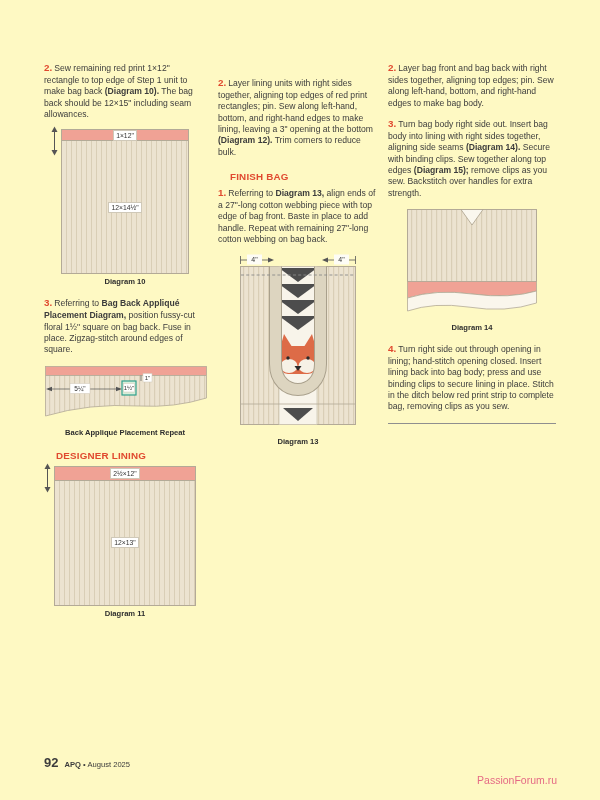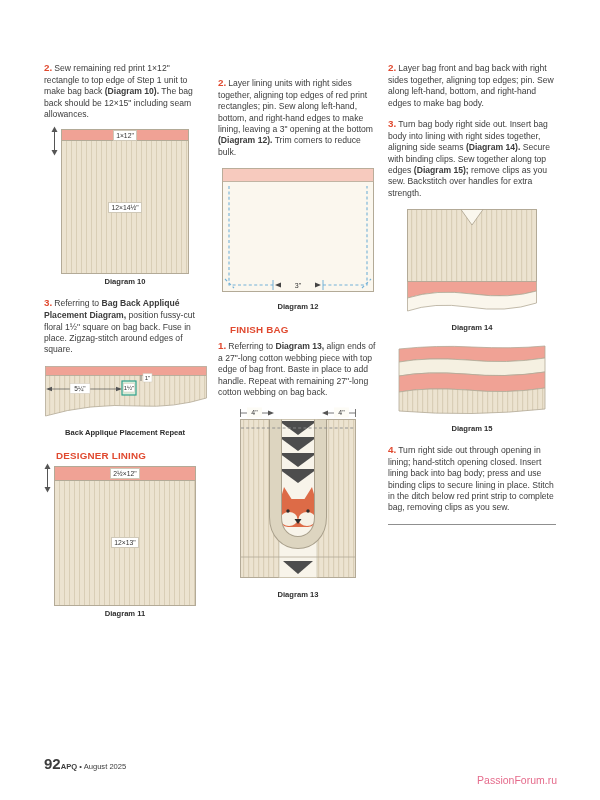--- a/index.html
+++ b/index.html
@@ -1,16 +1,16 @@
 <!DOCTYPE html>
 <html><head>
 <meta charset="utf-8">
 <style>
   html,body{margin:0;padding:0;background:#e8e8e8;}
-  .page{position:relative;width:600px;height:800px;background:#ffffff;overflow:hidden;
+  .page{position:relative;width:600px;height:800px;background:#fef9c3;overflow:hidden;
         font-family:"Liberation Sans",sans-serif;color:#3c3c3c;}
   .col{position:absolute;top:62px;}
   #col-left{left:44px;width:162px;}
   #col-mid{left:218px;width:160px;margin-top:15px;}
   #col-right{left:388px;width:168px;}
   p.step{font-size:8.6px;line-height:1.32;margin:0 0 9px;}
   .step-num{color:#e0492f;font-weight:bold;font-size:9.8px;margin-right:2px;}
   .b{font-weight:bold;}
   .i{font-style:italic;}
   .block{display:block;}
@@ -19,21 +19,21 @@
   .dg-caption{font-size:7.6px;font-weight:bold;margin-top:3px;color:#2e2e2e;}
   .frame{position:relative;margin:0 auto;border:1px solid #b3aa97;}
   .striped{background:repeating-linear-gradient(to right,#ece3d0 0,#ece3d0 4px,#d9ceb6 4px,#d9ceb6 5px);}
   .strip{background:#f0a295;border-bottom:1px solid #b3aa97;display:flex;align-items:center;justify-content:center;}
   .body-area{display:flex;align-items:center;justify-content:center;}
   .dim-pill{background:#ffffff;font-size:6.8px;padding:0 2px;line-height:1.35;border:.5px solid #cfc8b8;color:#333;}
   .side-arrow{position:absolute;left:-12px;top:-4px;}
   .designer-rule{border:none;border-top:1px solid #8f8f8f;margin:10px 0 4px;}
   .designer{font-size:7.6px;line-height:1.35;margin:0;}
   .footer{position:absolute;left:44px;top:755px;font-size:7.6px;color:#3c3c3c;}
-  .footer .pgnum{font-weight:bold;font-size:15px;}
+  .footer .pgnum{font-weight:bold;font-size:13px;margin-right:6px;}
   .footer .mag{font-weight:bold;}
   .watermark{position:absolute;right:43px;top:774px;font-size:10.5px;color:#e25a7e;opacity:.9;}
   svg text{font-family:"Liberation Sans",sans-serif;}
 </style>
 </head>
 <body>
 
 <div class="page">
 
   <div class="col" id="col-left">
@@ -109,39 +109,20 @@
     </div>
 
   </div>
 
   <div class="col" id="col-mid">
 
     <p class="step">
       <span class="step-num">2.</span><span><span>Layer lining units with right sides together, aligning top edges of red print rectangles; pin. Sew along left-hand, bottom, and right-hand edges to make lining, leaving a 3" opening at the bottom </span><span class="b">(Diagram 12).</span><span> Trim corners to reduce bulk.</span></span>
     </p>
 
-    <div class="dg">
-      <svg width="156" height="128" viewBox="0 0 156 128">
-        <rect x="2.5" y="1.5" width="151" height="123" fill="#fbf7ee" stroke="#b3aa97"></rect>
-        <rect x="2.5" y="1.5" width="151" height="13" fill="#f7cabe" stroke="#b3aa97" stroke-width="0.8"></rect>
-        <g stroke="#74b2d8" stroke-width="1.1" stroke-dasharray="3 2.4" fill="none">
-          <path d="M9,19 V118 H53"></path>
-          <path d="M103,118 H147 V19"></path>
-          <line x1="5" y1="112" x2="14" y2="121"></line>
-          <line x1="142" y1="121" x2="151" y2="112"></line>
-        </g>
-        <line x1="53" y1="113" x2="53" y2="123" stroke="#74b2d8" stroke-width="1"></line>
-        <line x1="103" y1="113" x2="103" y2="123" stroke="#74b2d8" stroke-width="1"></line>
-        <polygon points="55,118 61,115.5 61,120.5" fill="#444"></polygon>
-        <polygon points="101,118 95,115.5 95,120.5" fill="#444"></polygon>
-        <rect x="67" y="111" width="22" height="13" fill="#fbf7ee"></rect>
-        <text x="78" y="121" font-size="7" text-anchor="middle" fill="#333">3"</text>
-      </svg>
-      <div class="dg-caption">Diagram 12</div>
-    </div>
 
     <div class="heading">FINISH BAG</div>
 
     <p class="step">
       <span class="step-num">1.</span><span><span>Referring to </span><span class="b">Diagram 13,</span><span> align ends of a 27"-long cotton webbing piece with top edge of bag front. Baste in place to add handle. Repeat with remaining 27"-long cotton webbing on bag back.</span></span>
     </p>
 
     <div class="dg">
       <svg width="150" height="176" viewBox="0 0 150 176">
         <defs>
@@ -212,35 +193,20 @@
           </pattern>
         </defs>
         <rect x="1.5" y="1.5" width="129" height="72" fill="url(#p14)" stroke="#b3aa97"></rect>
         <polygon points="55,1.5 77,1.5 66,17" fill="#faf7ee" stroke="#a9a08c" stroke-width="0.8"></polygon>
         <path d="M1.5,73.5 H130.5 V83 Q104,91 66,86 Q30,81 1.5,90 Z" fill="#f0a295" stroke="#b3aa97" stroke-width="0.8"></path>
         <path d="M1.5,90 Q30,81 66,86 Q104,91 130.5,83 L130.5,95 Q100,105 62,99 Q28,94 1.5,103 Z" fill="#faf6ec" stroke="#b3aa97" stroke-width="0.8"></path>
       </svg>
       <div class="dg-caption">Diagram 14</div>
     </div>
 
-    <div class="dg">
-      <svg width="150" height="74" viewBox="0 0 150 74">
-        <defs>
-          <pattern id="p15" width="5" height="4" patternUnits="userSpaceOnUse">
-            <rect width="5" height="4" fill="#ece3d0"></rect>
-              <rect width="1.2" height="4" fill="#d9ceb6"></rect>
-          </pattern>
-        </defs>
-        <path d="M2,6 Q40,2 75,4 Q115,6 148,3 L148,15 Q110,21 70,17 Q30,14 2,19 Z" fill="#f0a295" stroke="#b3aa97" stroke-width="0.8"></path>
-        <path d="M2,19 Q30,14 70,17 Q110,21 148,15 L148,29 Q108,35 68,31 Q30,28 2,33 Z" fill="#f5f0e1" stroke="#b3aa97" stroke-width="0.8"></path>
-        <path d="M2,33 Q30,28 68,31 Q108,35 148,29 L148,45 Q110,51 70,47 Q30,44 2,49 Z" fill="#f0a295" stroke="#b3aa97" stroke-width="0.8"></path>
-        <path d="M2,49 Q30,44 70,47 Q110,51 148,45 L148,66 Q75,74 2,68 Z" fill="url(#p15)" stroke="#b3aa97" stroke-width="0.8"></path>
-      </svg>
-      <div class="dg-caption">Diagram 15</div>
-    </div>
 
     <p class="step">
       <span class="step-num">4.</span><span><span>Turn right side out through opening in lining; hand-stitch opening closed. Insert lining back into bag body; press and use binding clips to secure lining in place. Stitch in the ditch below red print strip to complete bag, removing clips as you sew.</span></span>
     </p>
 
     <hr class="designer-rule">
 
   </div>
 
   <div class="footer">

